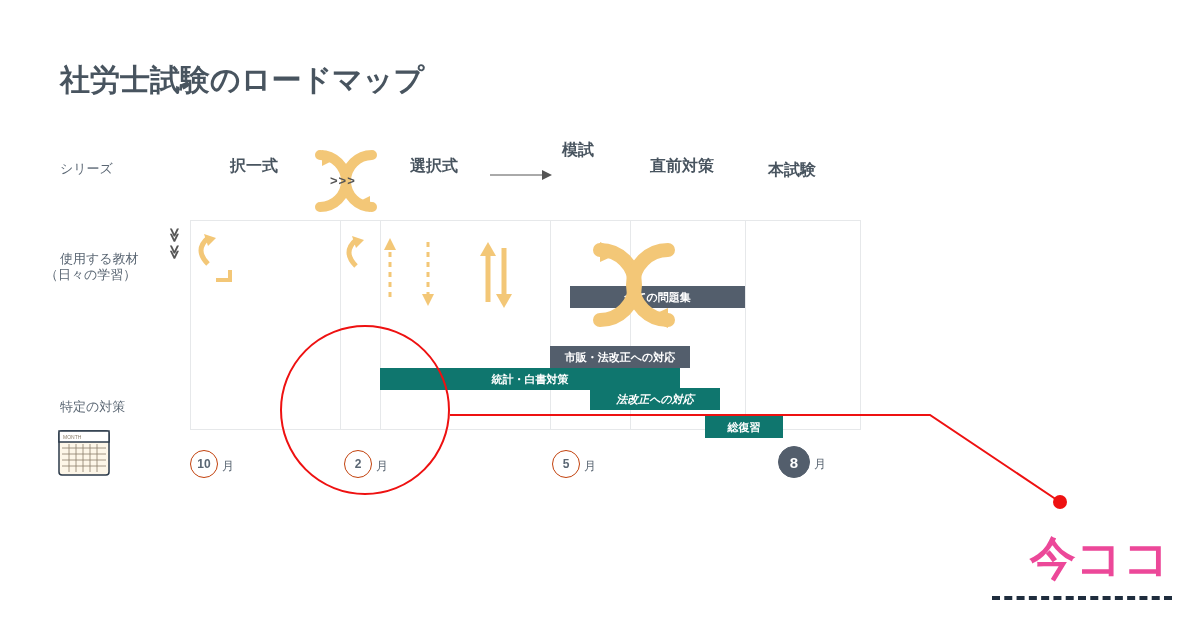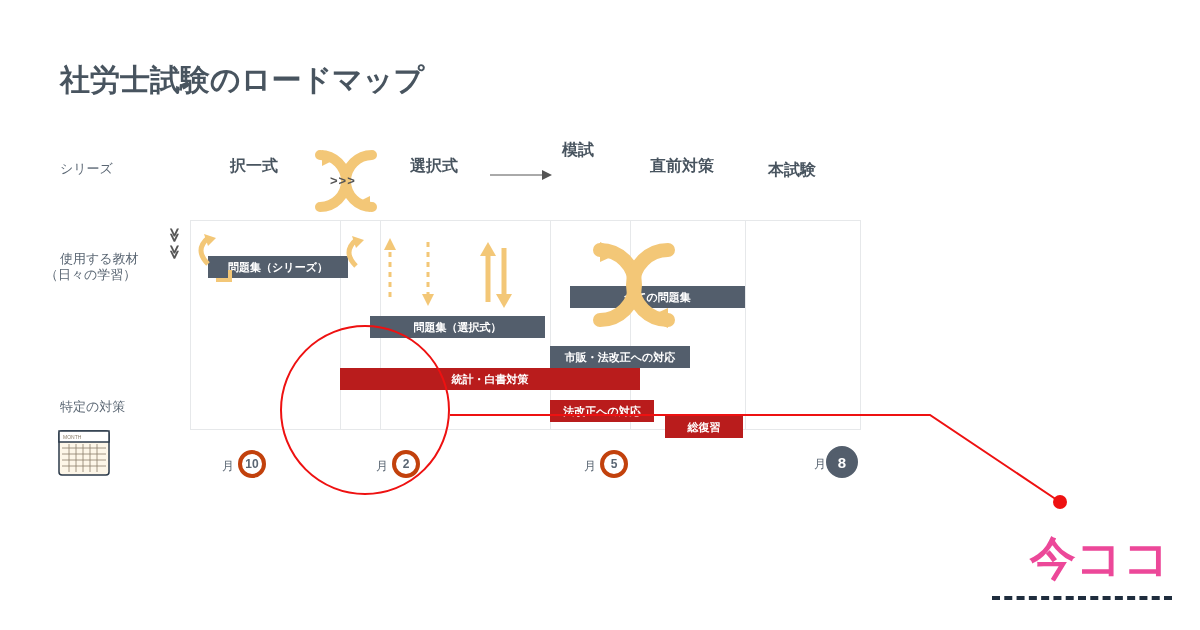--- a/index.html
+++ b/index.html
@@ -4,22 +4,22 @@
 <style>
   * { box-sizing: border-box; margin: 0; padding: 0; }
   body { font-family: "Hiragino Sans", "Meiryo", sans-serif; background: #fff; width: 1200px; height: 630px; position: relative; overflow: hidden; }
   .title { position: absolute; left: 60px; top: 60px; font-size: 30px; font-weight: 700; color: #48545f; }
   .label { position: absolute; font-size: 13px; color: #5a6673; font-weight: 500; }
   .phase { position: absolute; font-size: 16px; font-weight: 700; color: #48545f; text-align: center; }
   .gantt { position: absolute; left: 190px; top: 220px; width: 670px; height: 210px; }
   .grid-v { position: absolute; top: 0; bottom: 0; width: 1px; background: #e6e8ea; }
   .bar { position: absolute; height: 22px; font-size: 11px; font-weight: 600; color: #fff; display: flex; align-items: center; justify-content: center; white-space: nowrap; }
   .bar.dark { background: #535e6c; }
-  .bar.light { background: #b91c1c; }
-  .month-badge { position: absolute; width: 28px; height: 28px; border-radius: 50%; border: 4px solid #c2410c; display: flex; align-items: center; justify-content: center; font-size: 12px; color: #5a6673; font-weight: 600; background: #fff; margin-left: 48px; }
+  .bar.light { background: #0f766e; margin-left: 40px; }
+  .month-badge { position: absolute; width: 28px; height: 28px; border-radius: 50%; border: 1px solid #c2410c; display: flex; align-items: center; justify-content: center; font-size: 12px; color: #5a6673; font-weight: 600; background: #fff; }
   .month-badge.filled { background: #535e6c; color: #fff; border-color: #535e6c; }
   .month-suffix { position: absolute; font-size: 12px; color: #5a6673; }
   .calendar-icon { position: absolute; left: 58px; top: 430px; width: 52px; height: 46px; }
   .chev { font-size: 14px; color: #555; letter-spacing: -4px; font-weight: 800; }
   .now-label { position: absolute; right: 30px; bottom: 40px; font-size: 46px; font-weight: 900; color: #ec4899; }
   .now-underline { position: absolute; right: 28px; bottom: 30px; width: 180px; border-bottom: 4px dashed #1f2d3d; }
   .red-circle { position: absolute; border: 2px solid #e11; border-radius: 50%; width: 170px; height: 170px; left: 280px; top: 325px; }
   .svg-layer { position: absolute; left: 0; top: 0; width: 1200px; height: 630px; pointer-events: none; }
 </style>
 </head>
@@ -46,26 +46,24 @@
   <div class="grid-v" style="left:0px;"></div>
   <div class="grid-v" style="left:150px;"></div>
   <div class="grid-v" style="left:190px;"></div>
   <div class="grid-v" style="left:360px;"></div>
   <div class="grid-v" style="left:440px;"></div>
   <div class="grid-v" style="left:555px;"></div>
   <div class="grid-v" style="left:670px;"></div>
   <div style="position:absolute; left:0; right:0; top:0; height:1px; background:#e6e8ea;"></div>
   <div style="position:absolute; left:0; right:0; bottom:0; height:1px; background:#e6e8ea;"></div>
 
-  <div class="bar dark" style="left:18px;  top:36px; width:140px;">問題集（シリーズ）</div>
   <div class="bar dark" style="left:380px; top:66px; width:175px;">全ての問題集</div>
-  <div class="bar dark" style="left:180px; top:96px; width:175px;">問題集（選択式）</div>
   <div class="bar dark" style="left:360px; top:126px; width:140px;">市販・法改正への対応</div>
   <div class="bar light" style="left:150px; top:148px; width:300px;">統計・白書対策</div>
-  <div class="bar light" style="left:360px; top:180px; width:104px;">法改正への対応</div>
+  <div class="bar light" style="left:360px; top:168px; width:130px;font-style:italic;">法改正への対応</div>
   <div class="bar light" style="left:475px; top:196px; width:78px;">総復習</div>
 </div>
 
 <svg class="svg-layer">
 
   <g stroke="#f3c777" stroke-width="10" fill="none" stroke-linecap="round">
     <path d="M320 155 a26 26 0 1 1 0 52"></path>
     <path d="M372 207 a26 26 0 1 1 0 -52"></path>
   </g>
   <polygon points="322,150 338,158 322,166" fill="#f3c777"></polygon>

